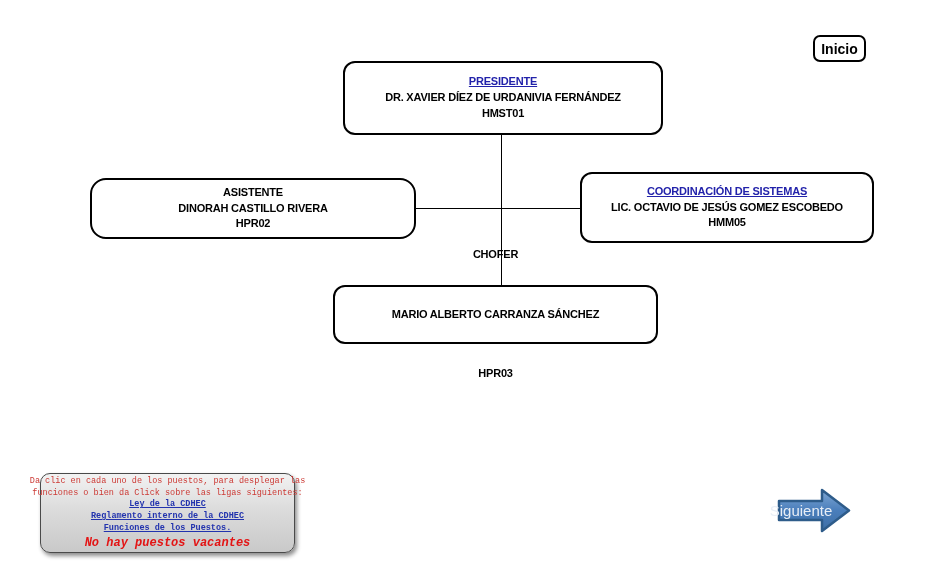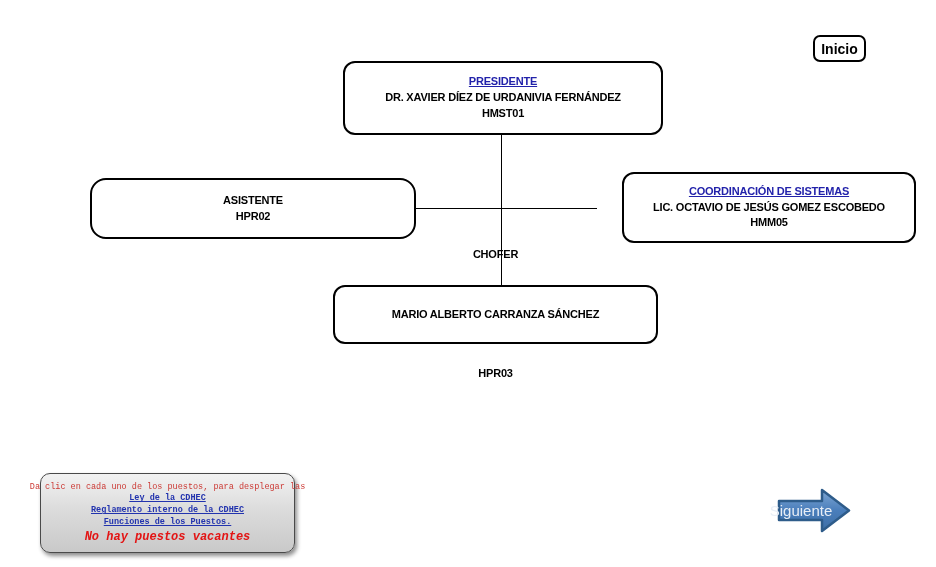--- a/index.html
+++ b/index.html
@@ -26,21 +26,21 @@
     text-align: center;
     font-weight: bold;
     font-size: 11px;
     letter-spacing: -0.2px;
     line-height: 1.45;
     color: #000000;
     cursor: pointer;
   }
   #node-presidente   { left: 343px; top: 61px;  width: 320px; height: 74px; }
   #node-asistente    { left: 90px;  top: 178px; width: 326px; height: 61px; border-radius: 16px; }
-  #node-coordinacion { left: 622px; top: 172px; width: 294px; height: 71px; }
+  #node-coordinacion { left: 580px; top: 172px; width: 294px; height: 71px; }
   #node-chofer       { left: 333px; top: 285px; width: 325px; height: 59px; gap: 44px; }
 
   .title-link {
     color: #2222aa;
     text-decoration: underline;
     cursor: pointer;
   }
 
   
   .connector { position: absolute; background: #000000; }
@@ -138,37 +138,39 @@
   <div class="connector" id="line-asistente-coordinacion"></div>
 
   <div class="node" id="node-presidente">
     <span class="title-link">PRESIDENTE</span>
     <span>DR. XAVIER DÍEZ DE URDANIVIA FERNÁNDEZ</span>
     <span>HMST01</span>
   </div>
 
   <div class="node" id="node-asistente">
     <span>ASISTENTE</span>
+    <span>DINORAH CASTILLO RIVERA</span>
     <span>HPR02</span>
   </div>
 
   <div class="node" id="node-coordinacion">
     <span class="title-link">COORDINACIÓN DE SISTEMAS</span>
     <span>LIC. OCTAVIO DE JESÚS GOMEZ ESCOBEDO</span>
     <span>HMM05</span>
   </div>
 
   <div class="node" id="node-chofer">
     <span>CHOFER</span>
     <span>MARIO ALBERTO CARRANZA SÁNCHEZ</span>
     <span>HPR03</span>
   </div>
 
   <div id="info-box">
     <span class="info-instruction">Da clic en cada uno de los puestos, para desplegar las</span>
+    <span class="info-instruction">funciones o bien da Click sobre las ligas siguientes:</span>
     <span class="info-link">Ley de la CDHEC</span>
     <span class="info-link">Reglamento interno de la CDHEC</span>
     <span class="info-link">Funciones de los Puestos.</span>
     <span id="vacancy-note">No hay puestos vacantes</span>
   </div>
 
   <div id="siguiente-button">
     <svg viewBox="0 0 75 47" aria-hidden="true">
       <defs>
         <linearGradient id="arrowGrad" x1="0" y1="0" x2="0" y2="1">

